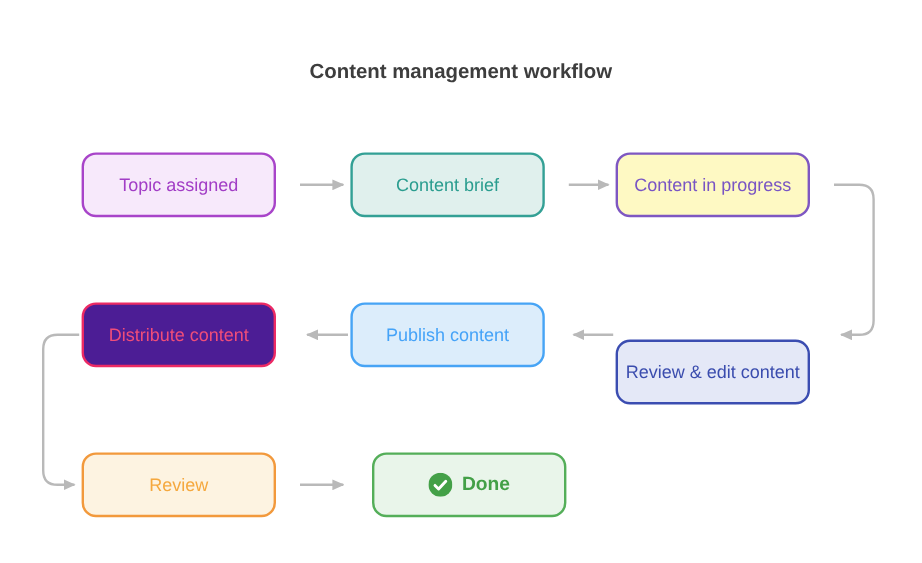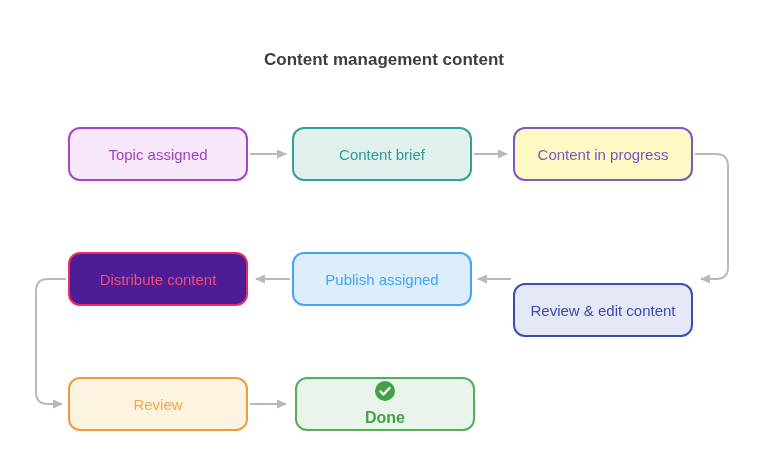--- a/index.html
+++ b/index.html
@@ -22,50 +22,50 @@
     margin: 0;
   }
   .connectors {
     position: absolute;
     left: 0;
     top: 0;
     pointer-events: none;
   }
   .node {
     position: absolute;
-    width: 180px;
+    width: 162px;
     height: 54px;
     box-sizing: border-box;
     border: 2px solid;
     border-radius: 12px;
     display: flex;
     align-items: center;
     justify-content: center;
     gap: 8px;
     font-size: 15px;
     cursor: default;
   }
   .n-topic      { left:  68px; top: 127px; }
   .n-brief      { left: 292px; top: 127px; }
   .n-progress   { left: 513px; top: 127px; }
   .n-review     { left: 513px; top: 252px; margin-top: 31px; }
   .n-publish    { left: 292px; top: 252px; }
   .n-distribute { left:  68px; top: 252px; }
   .n-analyze    { left:  68px; top: 377px; }
-  .n-done       { left: 295px; top: 377px; flex-direction: column; }
+  .n-done       { left: 310px; top: 377px; }
   .node-label { white-space: nowrap; }
   .bold-label { font-weight: 700; font-size: 16px; }
   .check-icon { display: inline-flex; width: 20px; height: 20px; }
 </style>
 </head>
 <body>
 
 <div class="canvas">
 
-  <h1 class="title" style="color: rgb(61, 61, 61);">Content management content</h1>
+  <h1 class="title" style="color: rgb(61, 61, 61);">Content management workflow</h1>
 
   <svg class="connectors" width="768" height="469" viewBox="0 0 768 469">
     <defs>
       <marker id="arrow" markerUnits="userSpaceOnUse" markerWidth="10" markerHeight="9" refX="9" refY="4.5" orient="auto">
         <path d="M0,0 L10,4.5 L0,9 Z" style="fill: rgb(185, 185, 185);"></path>
       </marker>
     </defs>
     <g fill="none" stroke-width="2" style="stroke: rgb(185, 185, 185);">
       <path d="M250,154 H286" marker-end="url(#arrow)"></path>
       <path d="M474,154 H507" marker-end="url(#arrow)"></path>
@@ -87,21 +87,21 @@
 
   <div class="node n-progress" style="border-color: rgb(126, 87, 194); background-color: #fef9c3; color: rgb(121, 85, 196);">
     <span class="node-label">Content in progress</span>
   </div>
 
   <div class="node n-review" style="border-color: rgb(59, 77, 177); background-color: rgb(228, 232, 247); color: rgb(58, 76, 174);">
     <span class="node-label">Review &amp; edit content</span>
   </div>
 
   <div class="node n-publish" style="border-color: rgb(71, 164, 245); background-color: rgb(220, 237, 251); color: rgb(69, 163, 248);">
-    <span class="node-label">Publish assigned</span>
+    <span class="node-label">Publish content</span>
   </div>
 
   <div class="node n-distribute" style="border-color: rgb(236, 42, 100); background-color: #4c1d95; color: rgb(240, 77, 121);">
     <span class="node-label">Distribute content</span>
   </div>
 
   <div class="node n-analyze" style="border-color: rgb(242, 153, 60); background-color: rgb(253, 243, 225); color: rgb(245, 168, 62);">
     <span class="node-label">Review</span>
   </div>
 

